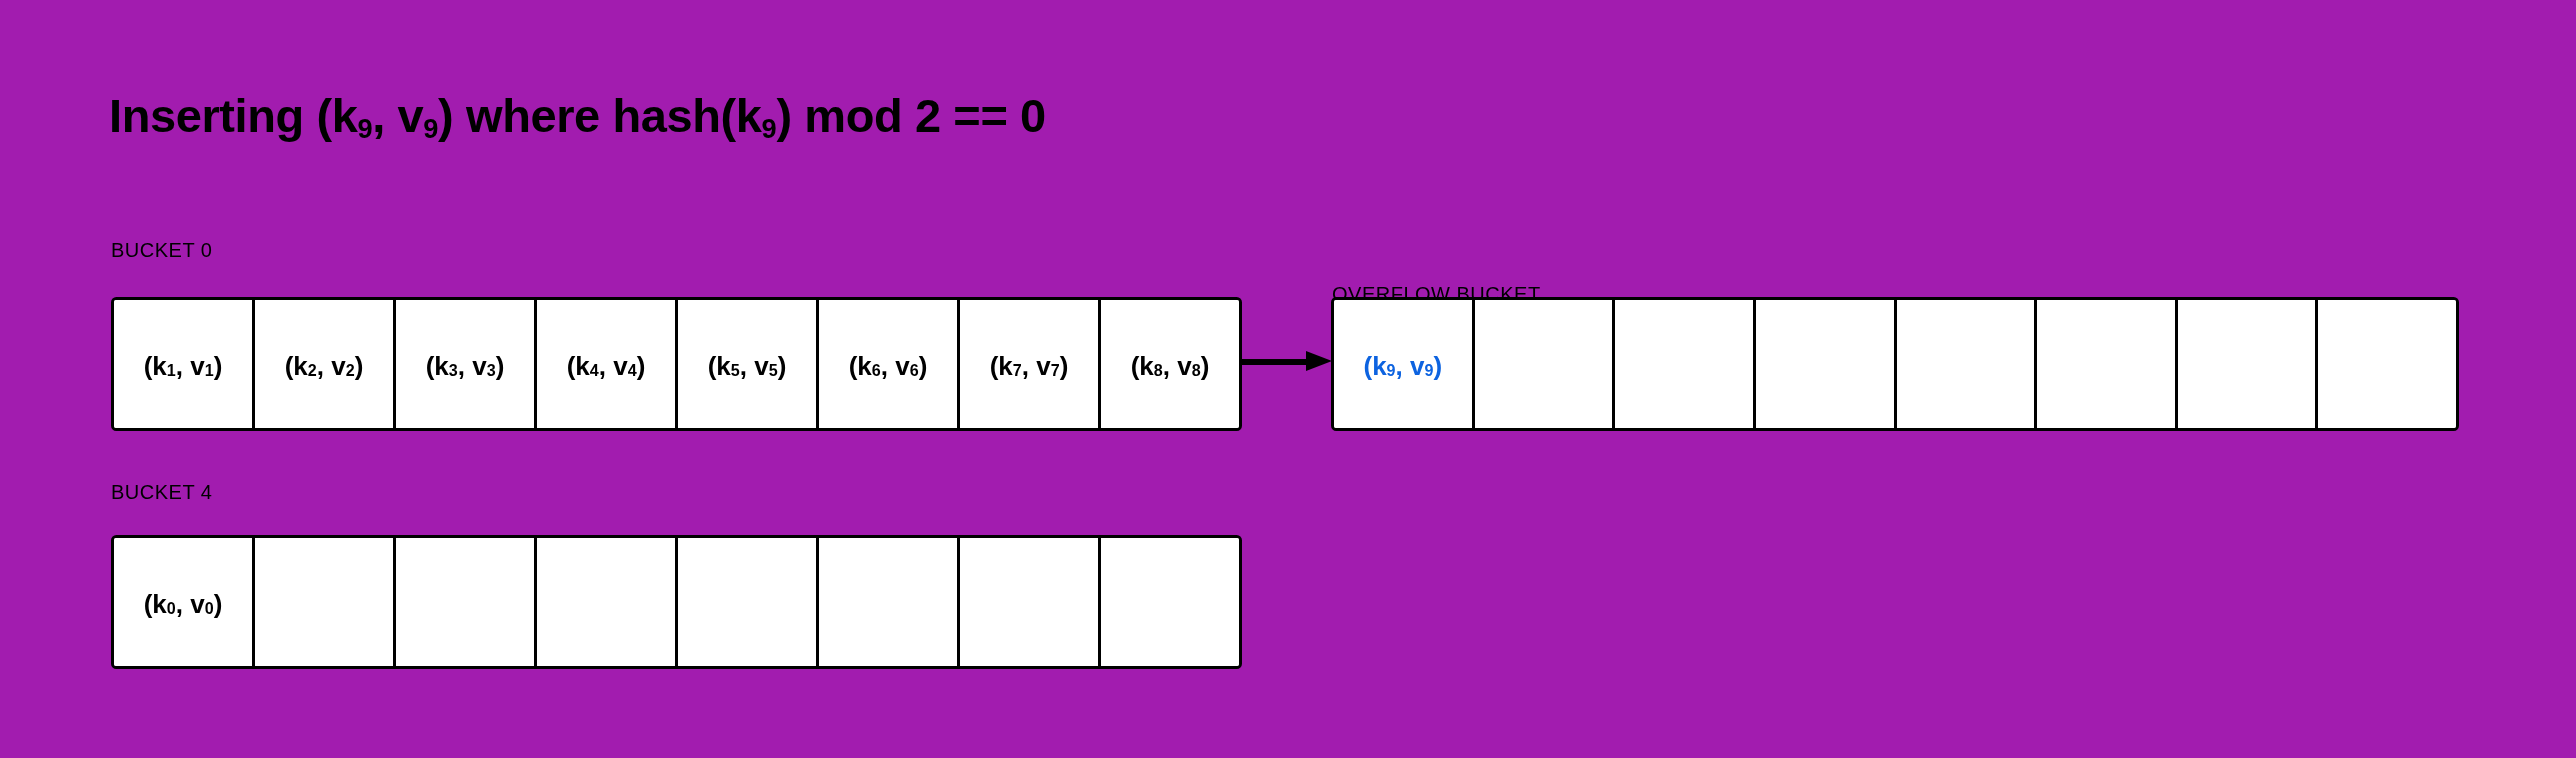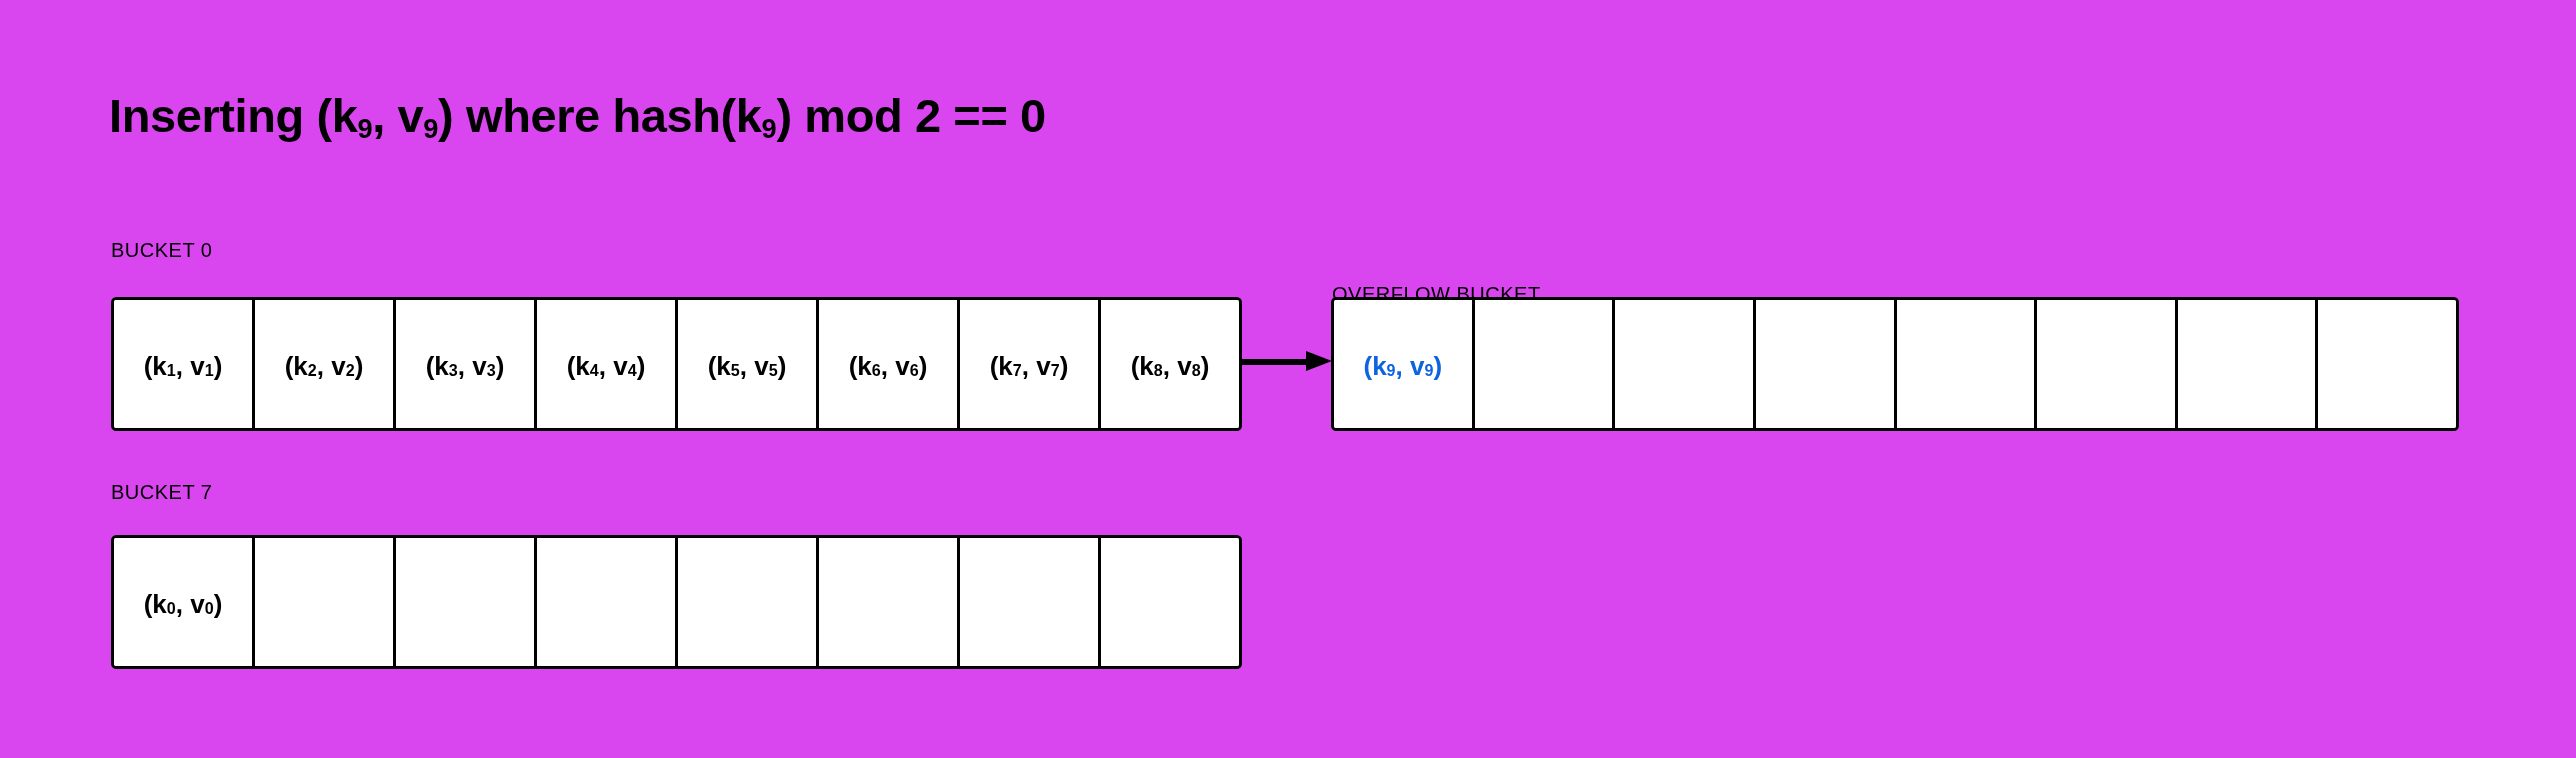--- a/index.html
+++ b/index.html
@@ -12,21 +12,21 @@
     height: 758px;
     font-family: "Liberation Sans", sans-serif;
     color: #000000;
     overflow: hidden;
     position: relative;
   }
 
   .canvas {
     position: absolute;
     inset: 0;
-    background: #d946ef;
+    background: #a21caf;
   }
 
   
   .title {
     position: absolute;
     left: 109px;
     top: 90px;
     font-size: 47px;
     font-weight: bold;
     letter-spacing: -0.4px;
@@ -216,21 +216,21 @@
       </div>
     <div class="cell empty"></div>
     <div class="cell empty"></div>
     <div class="cell empty"></div>
     <div class="cell empty"></div>
     <div class="cell empty"></div>
     <div class="cell empty"></div>
     <div class="cell empty"></div>
   </div>
 
-  <div class="section-label" id="label-bucket1">BUCKET 7</div>
+  <div class="section-label" id="label-bucket1">BUCKET 4</div>
 
   <div class="bucket-row" id="row-bucket1">
     <div class="cell">
         <span>(k</span>
         <sub>0</sub>
         <span>, v</span>
         <sub>0</sub>
         <span>)</span>
       </div>
     <div class="cell empty"></div>

